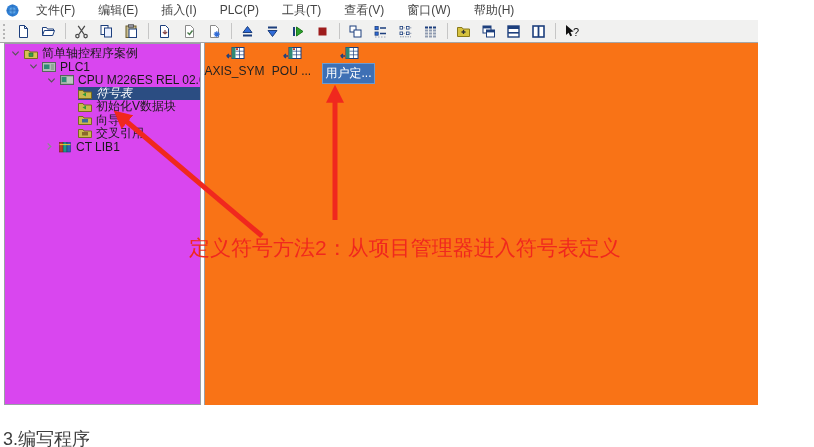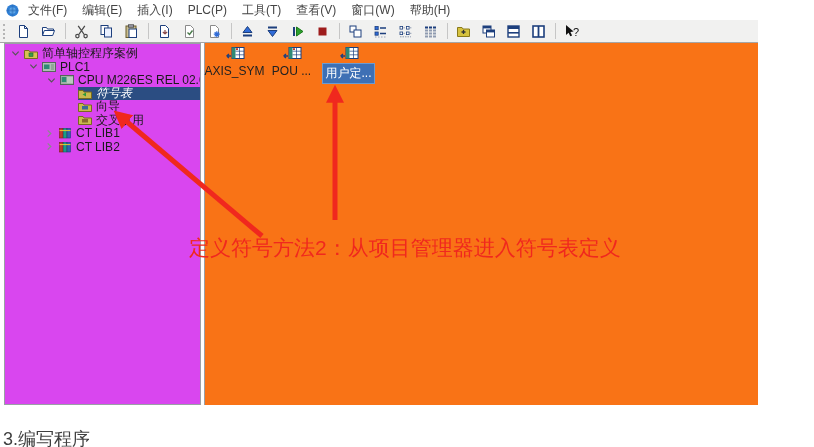--- a/index.html
+++ b/index.html
@@ -1,21 +1,21 @@
 <!DOCTYPE html>
 <html><head>
 <meta charset="utf-8">
 <style>
   * { margin:0; padding:0; box-sizing:border-box; }
   html,body { width:814px; height:447px; background:#ffffff; overflow:hidden;
               font-family:"Liberation Sans", sans-serif; position:relative; }
 
   
   .menubar { position:absolute; top:0; left:0; width:814px; height:20px;
-             background:#ffffff; display:flex; align-items:center; }
+             background:#ffffff; display:flex; align-items:center;gap:8px; }
   .appicon { width:13px; height:13px; margin:0 9px 0 6px; }
   .menu-item { font-size:12px; color:#444; margin-right:15px; white-space:nowrap; cursor:default; }
 
   
   .toolbar { position:absolute; top:20px; left:0; width:758px; height:23px;
              background:#f1f1f0; border-bottom:1px solid #a6a6a6;
              display:flex; align-items:center; padding-left:3px; }
   .grip { width:4px; height:15px; border-left:2px dotted #b5b5b5; margin-right:6px; }
   .tbtn { width:21px; height:19px; border:none; background:transparent; padding:0;
           margin-right:4px; display:flex; align-items:center; justify-content:center; cursor:pointer; }
@@ -291,20 +291,31 @@
     <span class="rcontent">
       <svg width="14" height="12" viewBox="0 0 14 12">
         <path d="M0.5 10.5v-8h4.5l1 1.5h7.5v6.5z" fill="#c9b94e" stroke="#77691f"></path>
         <path d="M8 4.5v4L4.5 6.5z" fill="#2f9a3a"></path>
       </svg>
       <span class="tlabel">符号表</span>
     </span>
   </div>
 
 
+  <div class="trow">
+    <span class="indent" style="width:56px"></span>
+      <span class="chev"></span>
+    <span class="rcontent">
+      <svg width="14" height="12" viewBox="0 0 14 12">
+        <path d="M0.5 10.5v-8h4.5l1 1.5h7.5v6.5z" fill="#c9b94e" stroke="#77691f"></path>
+        <path d="M8 4.5v4L4.5 6.5z" fill="#2f9a3a"></path>
+      </svg>
+      <span class="tlabel">初始化V数据块</span>
+    </span>
+  </div>
 
   <div class="trow">
     <span class="indent" style="width:56px"></span>
       <span class="chev"></span>
     <span class="rcontent">
       <svg width="14" height="12" viewBox="0 0 14 12">
         <path d="M0.5 10.5v-8h4.5l1 1.5h7.5v6.5z" fill="#c9b94e" stroke="#77691f"></path>
         <rect x="4" y="5" width="6" height="3.5" fill="#3a6a9a"></rect>
       </svg>
       <span class="tlabel">向导</span>
@@ -334,37 +345,20 @@
       <svg width="14" height="12" viewBox="0 0 14 12">
         <rect x="1.5" y="1.5" width="3.4" height="9.5" fill="#c0392b" stroke="#7a1f16" stroke-width="0.6"></rect>
         <rect x="5.3" y="1.5" width="3.4" height="9.5" fill="#16a085" stroke="#0c6b57" stroke-width="0.6"></rect>
         <rect x="9.1" y="1.5" width="3.4" height="9.5" fill="#2e64b0" stroke="#1b3f77" stroke-width="0.6"></rect>
         <path d="M1.5 3.6h11" stroke="#e8c832" stroke-width="1"></path>
       </svg>
       <span class="tlabel">CT LIB1</span>
     </span>
   </div>
 
-  <div class="trow">
-    <span class="indent" style="width:36px"></span>
-    <span class="chev">
-      <svg width="9" height="9" viewBox="0 0 10 10">
-          <polyline points="3,1.5 6.5,5 3,8.5" fill="none" stroke="#8a8a8a" stroke-width="1.3"></polyline>
-        </svg>
-    </span>
-    <span class="rcontent">
-      <svg width="14" height="12" viewBox="0 0 14 12">
-        <rect x="1.5" y="1.5" width="3.4" height="9.5" fill="#c0392b" stroke="#7a1f16" stroke-width="0.6"></rect>
-        <rect x="5.3" y="1.5" width="3.4" height="9.5" fill="#16a085" stroke="#0c6b57" stroke-width="0.6"></rect>
-        <rect x="9.1" y="1.5" width="3.4" height="9.5" fill="#2e64b0" stroke="#1b3f77" stroke-width="0.6"></rect>
-        <path d="M1.5 3.6h11" stroke="#e8c832" stroke-width="1"></path>
-      </svg>
-      <span class="tlabel">CT LIB2</span>
-    </span>
-  </div>
 </div>
 
 <div class="sym-panel">
   <div class="sym-row">
     <div class="sym-item">
       <svg width="21" height="15" viewBox="0 0 21 15">
         <path d="M7 10H2.6M2.6 10l2.4-2.1M2.6 10l2.4 2.1" stroke="#1d3f7d" stroke-width="1.3" fill="none"></path>
         <rect x="8" y="1.5" width="12" height="11" fill="#fff" stroke="#1d3f7d"></rect>
         <rect x="8" y="1.5" width="3.5" height="11" fill="#2f8a76"></rect>
         <rect x="12" y="2.2" width="2" height="1.8" fill="#c0392b"></rect>

